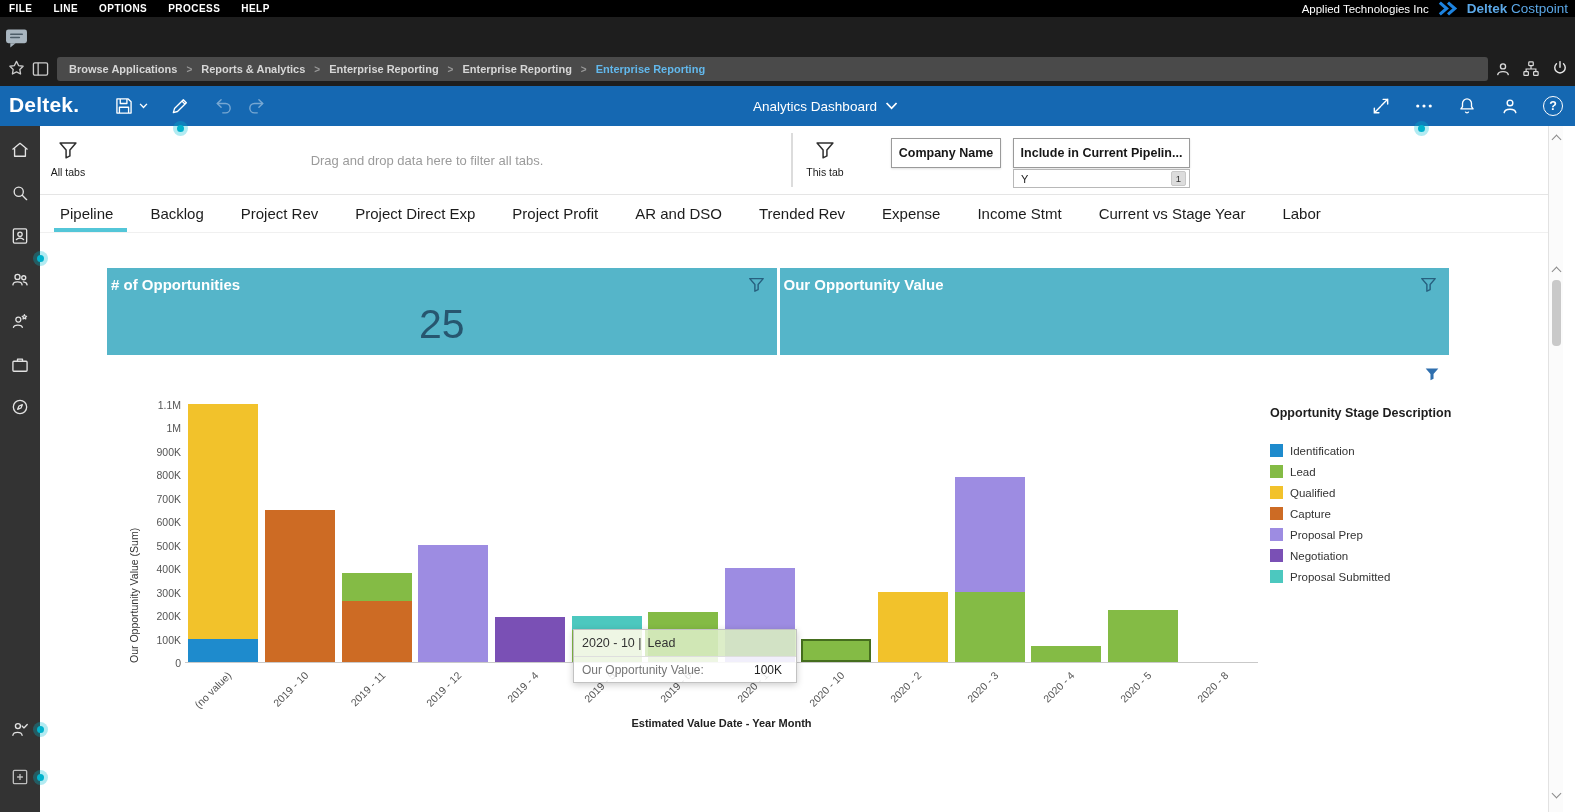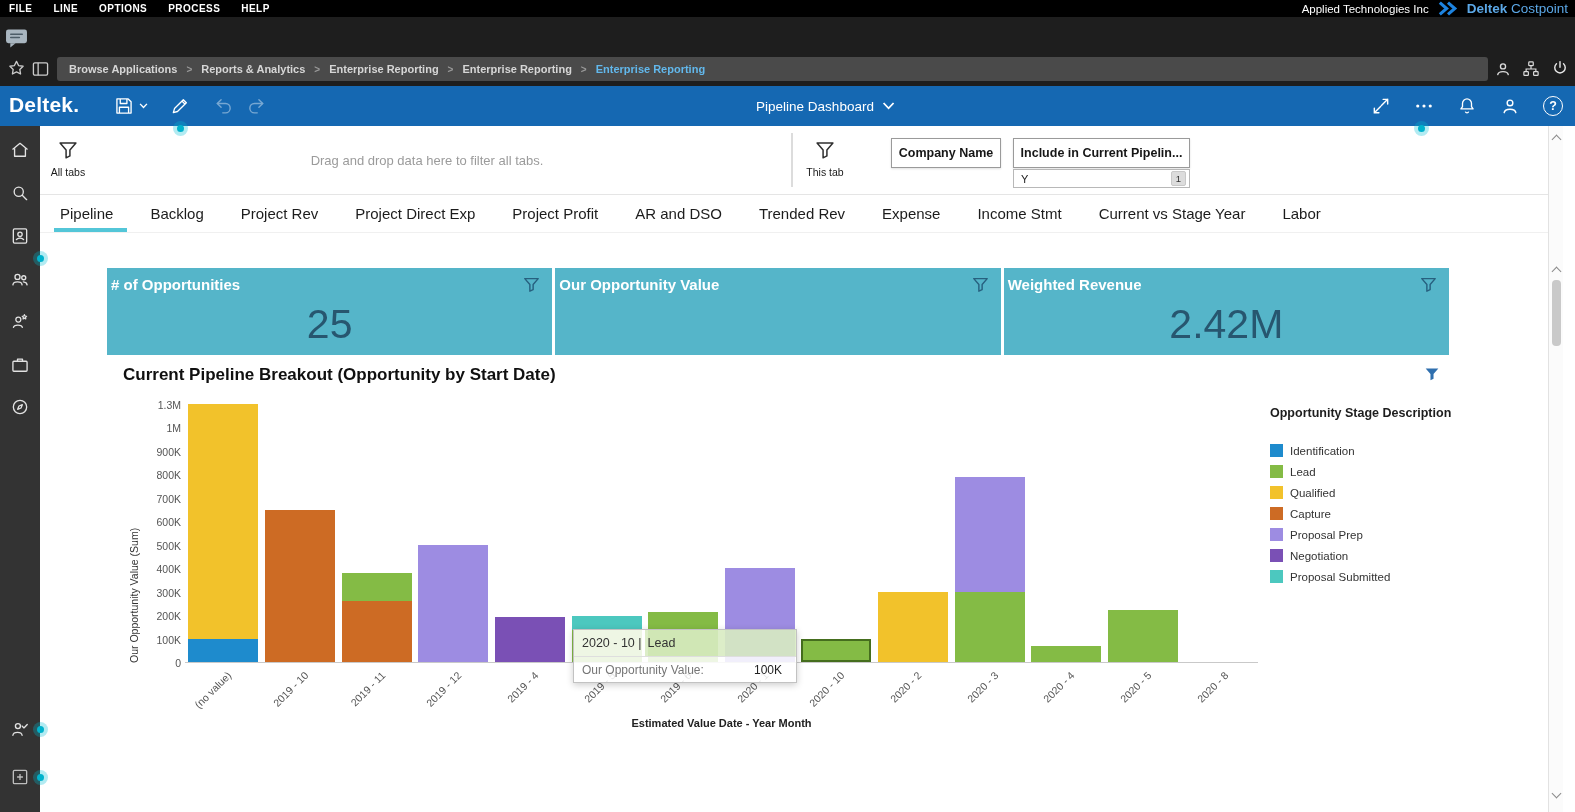--- a/index.html
+++ b/index.html
@@ -182,21 +182,21 @@
         </svg></span>
     <span class="icon ab-undo"><svg width="20" height="20" viewBox="0 0 24 24" fill="none" stroke="#fff" stroke-width="1.7" stroke-linecap="round" stroke-linejoin="round">
           <path d="M8.5 4.5 4 9l4.5 4.5"></path>
           <path d="M4 9h9.8a5.6 5.6 0 0 1 0 11.2H10.5"></path>
         </svg></span>
     <span class="icon ab-redo"><svg width="20" height="20" viewBox="0 0 24 24" fill="none" stroke="#fff" stroke-width="1.7" stroke-linecap="round" stroke-linejoin="round">
           <path d="M15.5 4.5 20 9l-4.5 4.5"></path>
           <path d="M20 9h-9.8a5.6 5.6 0 0 0 0 11.2h3.3"></path>
         </svg></span>
     <div class="bar-title">
-      <span>Pipeline Dashboard</span>
+      <span>Analytics Dashboard</span>
       <span class="icon"><svg width="12" height="8" viewBox="0 0 12 8" fill="none" stroke="#fff" stroke-width="1.8">
             <path d="m1 1 5 5.3L11 1"></path>
           </svg></span>
     </div>
     <div class="bar-right">
       <span class="icon"><svg width="20" height="20" viewBox="0 0 24 24" fill="none" stroke="#fff" stroke-width="1.7" stroke-linecap="round">
             <path d="M14.5 4H20v5.5M20 4l-7.5 7.5M9.5 20H4v-5.5M4 20l7.5-7.5"></path>
           </svg></span>
       <span class="icon"><svg width="20" height="20" viewBox="0 0 24 24" fill="#fff">
             <circle cx="4.5" cy="12" r="1.9"></circle>
@@ -306,46 +306,38 @@
               <path d="M2.5 2h19l-7.2 8.3v7.2l-4.6 2.3v-9.5z"></path>
             </svg></div>
           <div class="kpi-value">25</div>
         </div>
         <div class="kpi">
           <div class="kpi-label">Our Opportunity Value</div>
           <div class="kpi-funnel"><svg width="17" height="16" viewBox="0 0 24 22" fill="none" stroke="currentColor" stroke-width="2" stroke-linejoin="round">
               <path d="M2.5 2h19l-7.2 8.3v7.2l-4.6 2.3v-9.5z"></path>
             </svg></div>
         </div>
-        <div class="kpi">
-          <div class="kpi-label">Weighted Revenue</div>
-          <div class="kpi-funnel"><svg width="17" height="16" viewBox="0 0 24 22" fill="none" stroke="currentColor" stroke-width="2" stroke-linejoin="round">
-              <path d="M2.5 2h19l-7.2 8.3v7.2l-4.6 2.3v-9.5z"></path>
-            </svg></div>
-          <div class="kpi-value">2.42M</div>
-        </div>
-      </div>
-    <div class="chart-title">Current Pipeline Breakout (Opportunity by Start Date)</div>
+      </div>
     <span class="icon chart-filter"><svg width="16" height="15" viewBox="0 0 24 22" fill="#2f6fae">
           <path d="M2.5 2h19l-7.2 8.3v7.2l-4.6 2.3v-9.5z"></path>
         </svg></span>
     <div class="y-axis-title">Our Opportunity Value (Sum)</div>
     <div class="y-labels">
         <div class="y-label" style="top: 252px;">0</div>
         <div class="y-label" style="top: 228.545px;">100K</div>
         <div class="y-label" style="top: 205.091px;">200K</div>
         <div class="y-label" style="top: 181.636px;">300K</div>
         <div class="y-label" style="top: 158.182px;">400K</div>
         <div class="y-label" style="top: 134.727px;">500K</div>
         <div class="y-label" style="top: 111.273px;">600K</div>
         <div class="y-label" style="top: 87.8182px;">700K</div>
         <div class="y-label" style="top: 64.3636px;">800K</div>
         <div class="y-label" style="top: 40.9091px;">900K</div>
         <div class="y-label" style="top: 17.4545px;">1M</div>
-        <div class="y-label" style="top: -6px;">1.3M</div>
+        <div class="y-label" style="top: -6px;">1.1M</div>
       </div>
     <div class="plot">
         <div class="bar-seg" style="left: 3.32143px; bottom: 0px; width: 70px; height: 23.4545px; background: rgb(30, 139, 205);"></div>
         <div class="bar-seg" style="left: 3.32143px; bottom: 23.4545px; width: 70px; height: 234.545px; background: rgb(242, 194, 43);"></div>
         <div class="x-label" style="left: -59.6786px;">(no value)</div>
         <div class="bar-seg" style="left: 79.9643px; bottom: 0px; width: 70px; height: 152.455px; background: rgb(205, 107, 36);"></div>
         <div class="x-label" style="left: 16.9643px;">2019 - 10</div>
         <div class="bar-seg" style="left: 156.607px; bottom: 0px; width: 70px; height: 60.9818px; background: rgb(205, 107, 36);"></div>
         <div class="bar-seg" style="left: 156.607px; bottom: 60.9818px; width: 70px; height: 28.1455px; background: rgb(132, 187, 69);"></div>
         <div class="x-label" style="left: 93.6071px;">2019 - 11</div>

